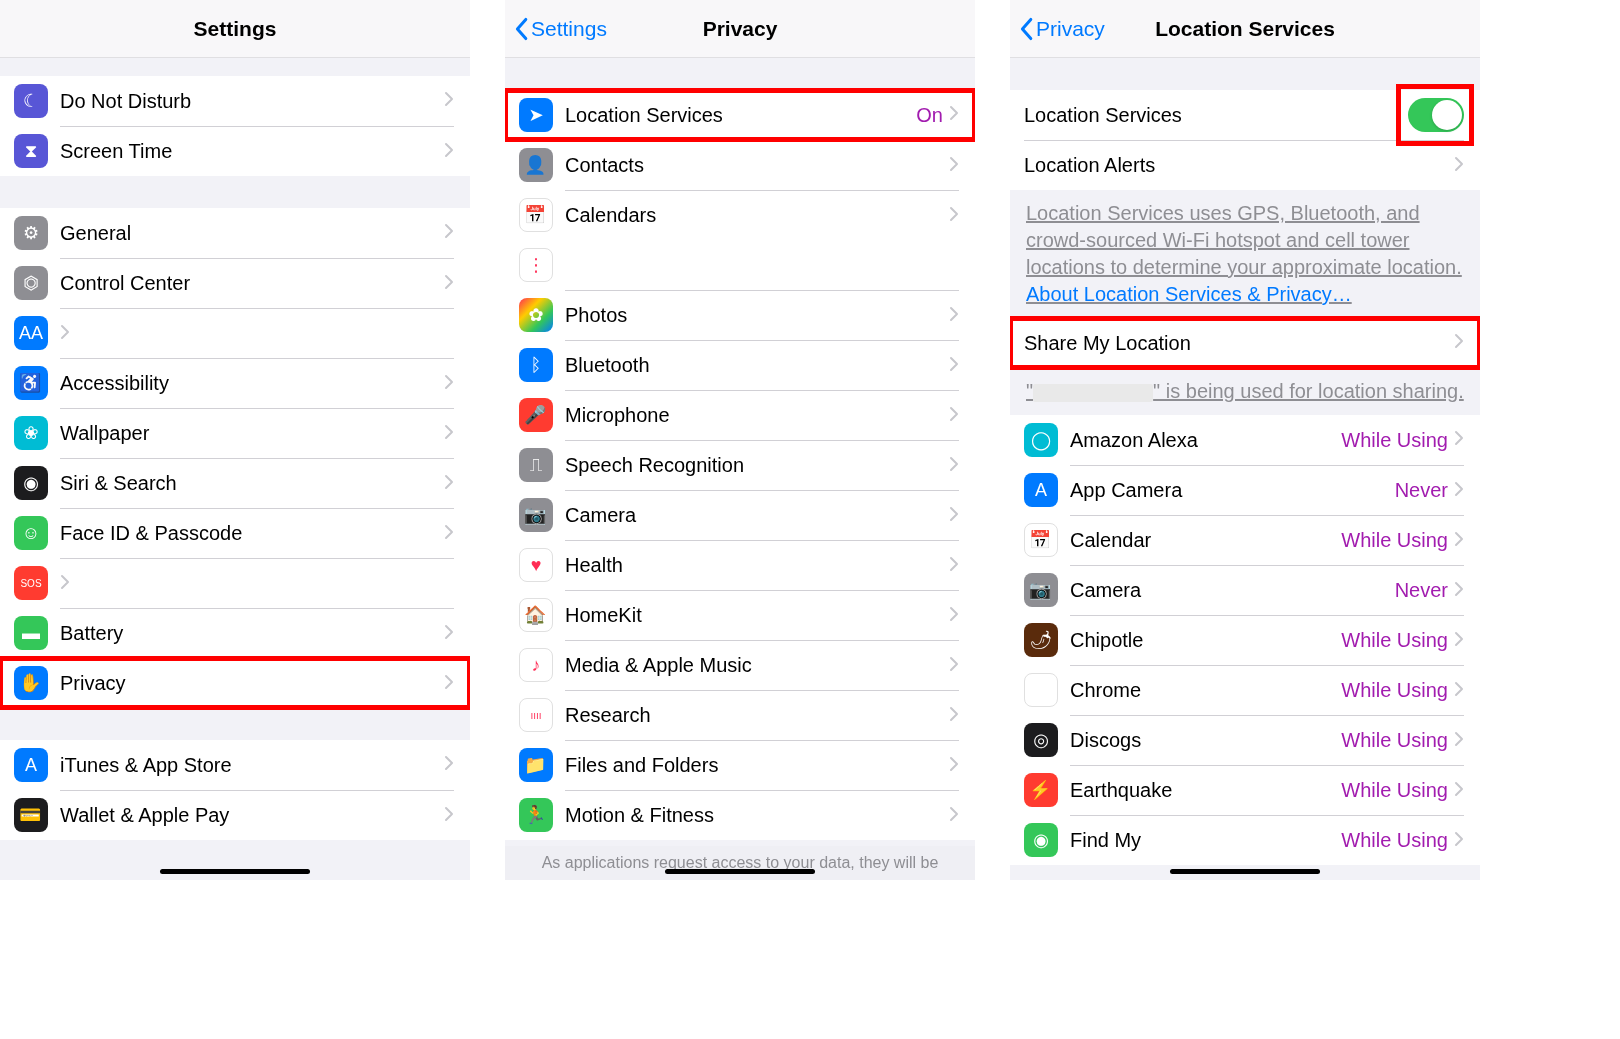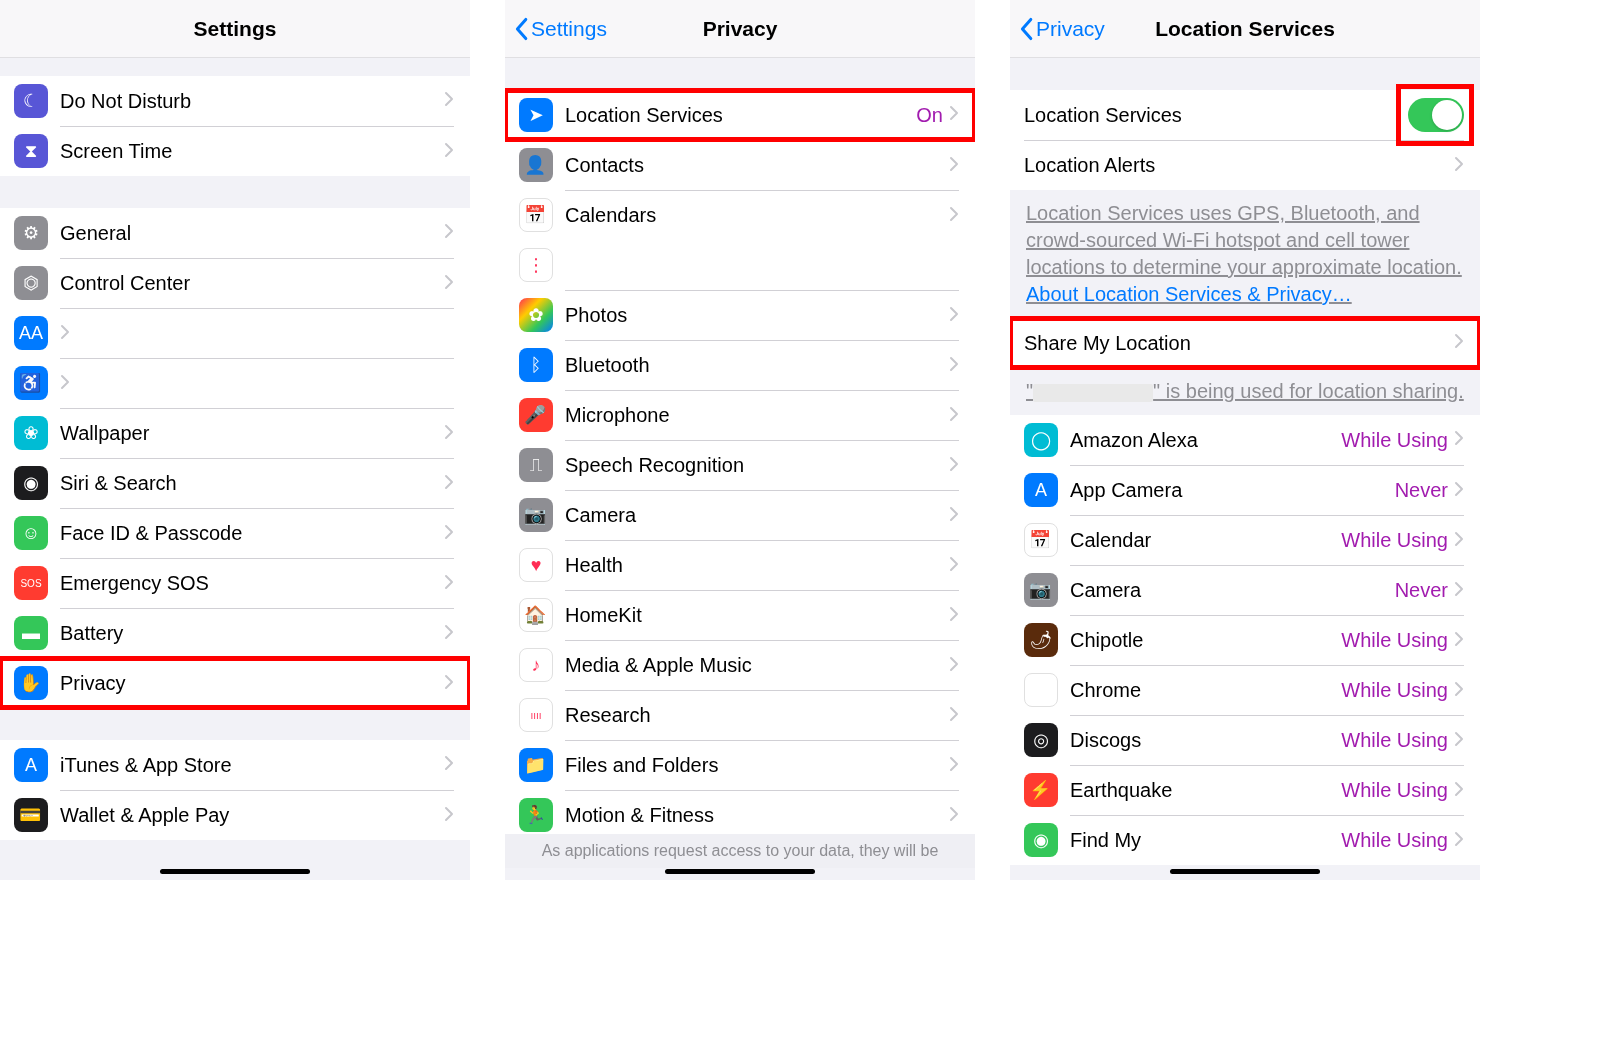--- a/index.html
+++ b/index.html
@@ -135,21 +135,21 @@
   .blurred {
     display: inline-block;
     width: 120px;
     height: 18px;
     background: #e9e9e9;
     vertical-align: middle;
     border-radius: 2px;
   }
   .bottom-note {
     position: absolute;
-    bottom: 12px;
+    bottom: 0;
     left: 0; right: 0;
     background: #efeff4;
     font-size: 16px;
     color: #8e8e93;
     padding: 8px 16px;
     text-align: center;
   }
   
   .ic-purple { background: #5856d6; }
   .ic-gray   { background: #8e8e93; }
@@ -216,20 +216,21 @@
           <div class="icon-box ic-blue" style="font-size:18px">AA</div>
           <div class="row-inner">
             <span class="chevron"><svg viewBox="0 0 10 16">
                 <path d="M2 2 L8 8 L2 14" stroke="#c7c7cc" stroke-width="2" fill="none" stroke-linecap="round" stroke-linejoin="round"></path>
               </svg></span>
           </div>
         </div>
         <div class="row">
           <div class="icon-box ic-blue" style="font-size:18px">♿</div>
           <div class="row-inner">
+            <span class="row-label">Accessibility</span>
             <span class="chevron"><svg viewBox="0 0 10 16">
                 <path d="M2 2 L8 8 L2 14" stroke="#c7c7cc" stroke-width="2" fill="none" stroke-linecap="round" stroke-linejoin="round"></path>
               </svg></span>
           </div>
         </div>
         <div class="row">
           <div class="icon-box ic-cyan" style="font-size:18px">❀</div>
           <div class="row-inner">
             <span class="row-label">Wallpaper</span>
             <span class="chevron"><svg viewBox="0 0 10 16">
@@ -251,21 +252,20 @@
           <div class="row-inner">
             <span class="row-label">Face ID &amp; Passcode</span>
             <span class="chevron"><svg viewBox="0 0 10 16">
                 <path d="M2 2 L8 8 L2 14" stroke="#c7c7cc" stroke-width="2" fill="none" stroke-linecap="round" stroke-linejoin="round"></path>
               </svg></span>
           </div>
         </div>
         <div class="row">
           <div class="icon-box ic-red" style="font-size:10px">SOS</div>
           <div class="row-inner">
-            <span class="row-label">Emergency SOS</span>
             <span class="chevron"><svg viewBox="0 0 10 16">
                 <path d="M2 2 L8 8 L2 14" stroke="#c7c7cc" stroke-width="2" fill="none" stroke-linecap="round" stroke-linejoin="round"></path>
               </svg></span>
           </div>
         </div>
         <div class="row">
           <div class="icon-box ic-green" style="font-size:18px">▬</div>
           <div class="row-inner">
             <span class="row-label">Battery</span>
             <span class="chevron"><svg viewBox="0 0 10 16">

